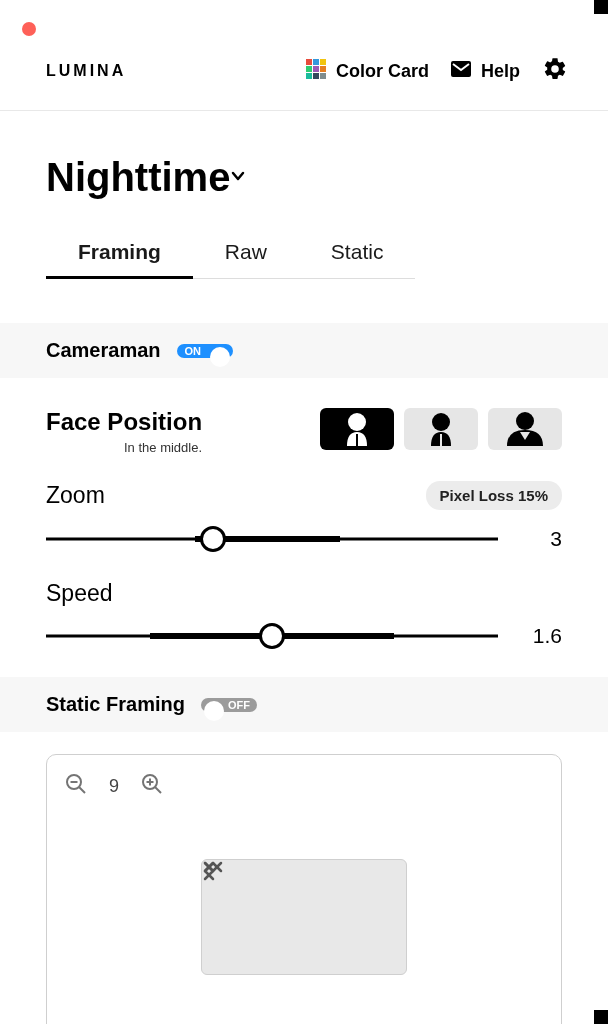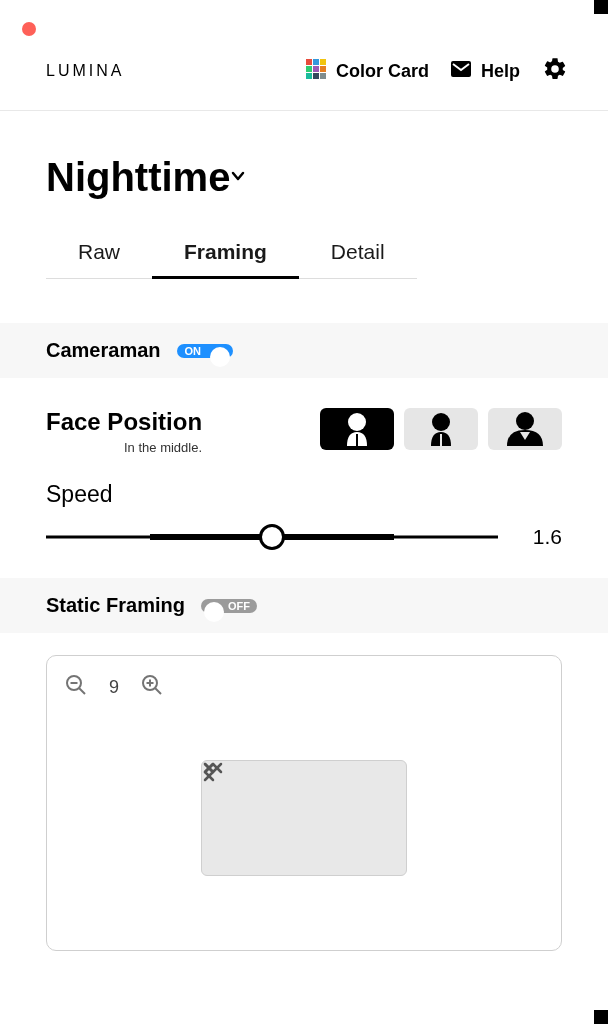--- a/index.html
+++ b/index.html
@@ -3,21 +3,21 @@
 <meta charset="utf-8">
 <style>
   * { box-sizing: border-box; margin: 0; padding: 0; }
   html, body { width: 608px; height: 1024px; font-family: -apple-system, BlinkMacSystemFont, "Segoe UI", Helvetica, Arial, sans-serif; background: #fff; color: #000; overflow: hidden; }
   body { position: relative; }
 
   .traffic { position: absolute; top: 22px; left: 22px; }
   .traffic .dot { width: 14px; height: 14px; border-radius: 50%; background: #fe6058; display: inline-block; }
 
   .top-bar { display: flex; align-items: center; justify-content: space-between; padding: 56px 40px 24px 46px; }
-  .brand { font-weight: 400; letter-spacing: 3px; font-size: 16px; }
+  .brand { font-weight: 700; letter-spacing: 3px; font-size: 16px; }
   .top-actions { display: flex; align-items: center; gap: 22px; }
   .top-item { display: inline-flex; align-items: center; gap: 10px; font-size: 18px; font-weight: 600; cursor: pointer; }
   .gear { cursor: pointer; }
 
   .divider { height: 1px; background: #e8e8e8; width: 100%; }
 
   .title-row { padding: 44px 46px 28px 46px; display: flex; align-items: center; gap: 0; }
   .title { font-size: 40px; font-weight: 800; }
   .chev { font-size: 20px; font-weight: 800; }
 
@@ -128,23 +128,23 @@
   <div class="chev">
     <span>
       <svg width="16" height="16" viewBox="0 0 16 16">
           <path d="M3 5 L8 11 L13 5" stroke="#000" stroke-width="2.5" fill="none" stroke-linecap="round" stroke-linejoin="round"></path>
         </svg>
     </span>
   </div>
 </div>
 
 <div class="tabs">
+  <div class="tab active">Framing</div>
   <div class="tab">Raw</div>
-  <div class="tab active">Framing</div>
-  <div class="tab">Detail</div>
+  <div class="tab">Static</div>
 </div>
 
 <div class="section-band">
   <span class="label">Cameraman</span>
   <span class="toggle on">
     <span class="tlabel">ON</span>
     <span class="knob"></span>
   </span>
 </div>
 
@@ -179,20 +179,34 @@
           <svg width="44" height="36" viewBox="0 0 44 36">
               <circle cx="22" cy="11" r="9" fill="#000"></circle>
               <path d="M4 36 Q4 20 22 20 Q40 20 40 36 Z" fill="#000"></path>
               <path d="M17 22 L22 30 L27 22 Z" fill="#e6e6e6"></path>
             </svg>
         </span>
       </div>
     </div>
   </div>
 
+  <div class="ctrl">
+    <div class="head">
+      <div class="name">Zoom</div>
+      <div class="pill">Pixel Loss 15%</div>
+    </div>
+    <div class="slider-row">
+      <div class="slider">
+        <div class="rail"></div>
+        <div class="rail-thick" style="left:33%; width:32%;"></div>
+        <div class="thumb" style="left:37%;"></div>
+      </div>
+      <div class="val">3</div>
+    </div>
+  </div>
 
   <div class="ctrl">
     <div class="head">
       <div class="name">Speed</div>
     </div>
     <div class="slider-row">
       <div class="slider">
         <div class="rail"></div>
         <div class="rail-thick" style="left:23%; width:54%;"></div>
         <div class="thumb" style="left:50%;"></div>

